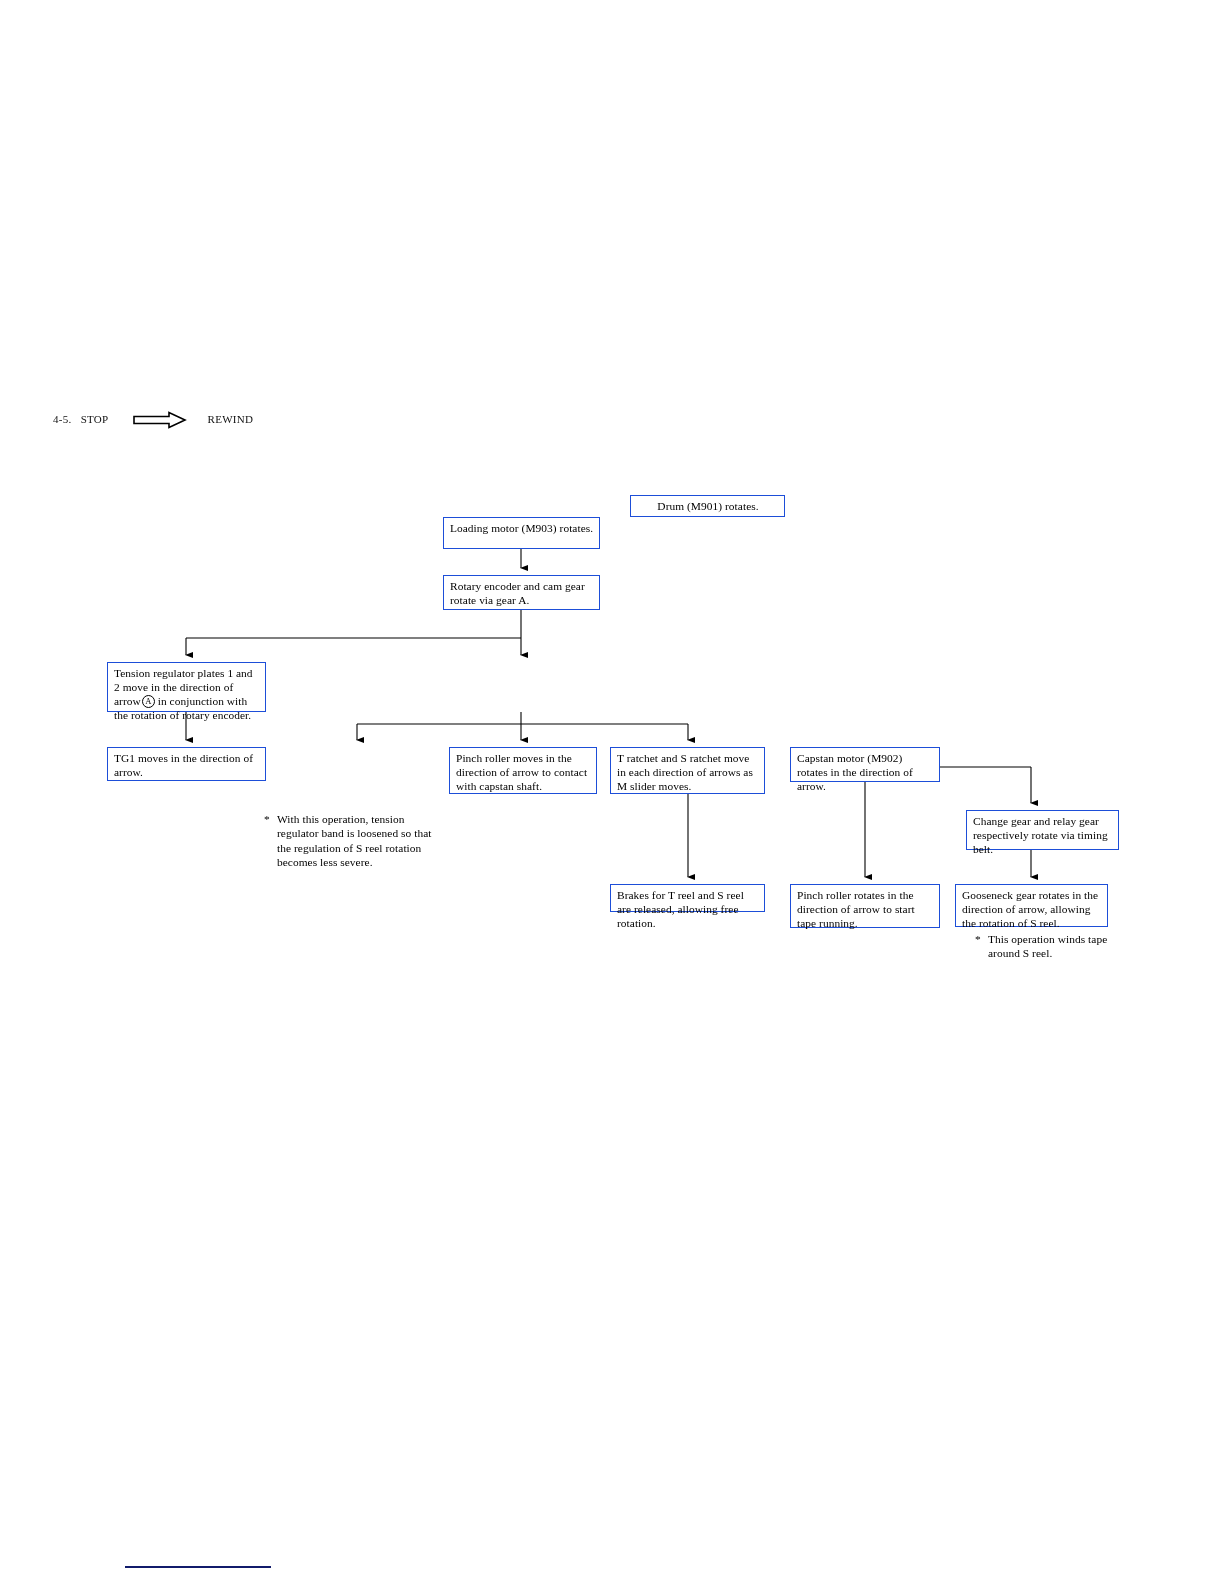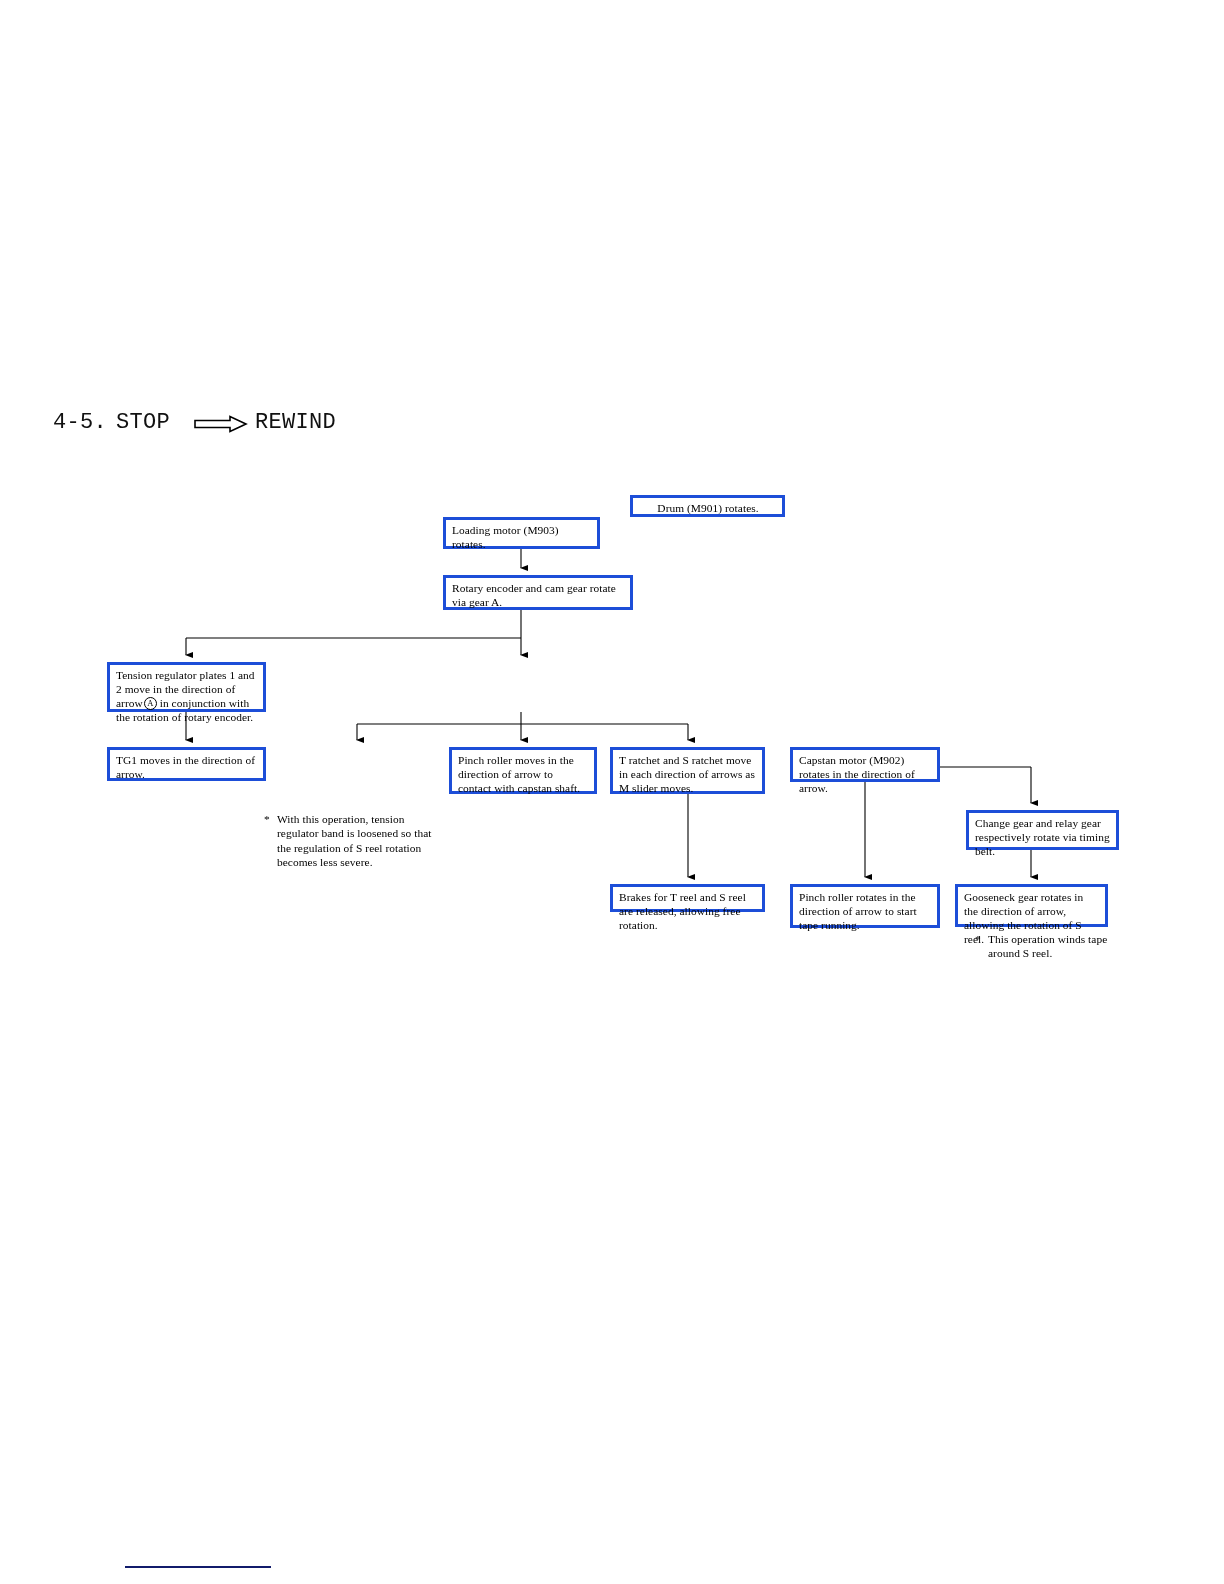--- a/index.html
+++ b/index.html
@@ -16,29 +16,29 @@
     overflow: hidden;
   }
 
   
   #section-heading {
     position: absolute;
     left: 53px;
     top: 410px;
     display: flex;
     align-items: center;
-    font-family: Liberation Mono, monospace;
-    font-size: 22px;
+    font-family: Liberation Serif, serif;
+    font-size: 11px;
     letter-spacing: 0.3px;
     color: #111;
     white-space: nowrap;
   }
   #section-heading .hd-num { margin-right: 9px; }
   #section-heading .hd-from { margin-right: 24px; }
-  #section-heading .hd-to { margin-left: 7px; }
+  #section-heading .hd-to { margin-left: 21px; }
   .block-arrow {
     display: inline-block;
     width: 54px;
     height: 18px;
     position: relative;
     top: 1px;
   }
 
   
   #flow-canvas {
@@ -53,21 +53,21 @@
     left: 0;
     top: 0;
     width: 1224px;
     height: 1584px;
     pointer-events: none;
   }
 
   .node {
     position: absolute;
     box-sizing: border-box;
-    border: 3px solid #1d4ed8;
+    border: 1px solid #1d4ed8;
     background: #fff;
     font-size: 11.4px;
     line-height: 1.23;
     padding: 3px 5px 3px 6px;
     color: #000;
     letter-spacing: 0.05px;
   }
   .node.center { text-align: center; }
 
   .note {
@@ -157,21 +157,21 @@
       <line x1="1031" y1="767" x2="1031" y2="803" marker-end="url(#arrowhead)"></line>
 
       <line x1="1031" y1="850" x2="1031" y2="877" marker-end="url(#arrowhead)"></line>
     </g>
   </svg>
 
   <div class="node center" style="left:630px; top:495px; width:155px; height:22px;">Drum (M901) rotates.</div>
 
   <div class="node" style="left:443px; top:517px; width:157px; height:32px;">Loading motor (M903) rotates.</div>
 
-  <div class="node" style="left:443px; top:575px; width:190px; height:35px;">Rotary encoder and cam gear rotate via gear A.</div>
+  <div class="node" style="left:443px; top:575px; width:157px; height:35px;">Rotary encoder and cam gear rotate via gear A.</div>
 
   <div class="node" style="left:107px; top:662px; width:159px; height:50px;">
     <span>Tension regulator plates 1 and 2 move in the direction of arrow</span><span class="circled">A</span><span> in conjunction with the rotation of rotary encoder.</span>
   </div>
 
 
   <div class="node" style="left:107px; top:747px; width:159px; height:34px;">TG1 moves in the direction of arrow.</div>
 
 
   <div class="node" style="left:449px; top:747px; width:148px; height:47px;">Pinch roller moves in the direction of arrow to contact with capstan shaft.</div>

